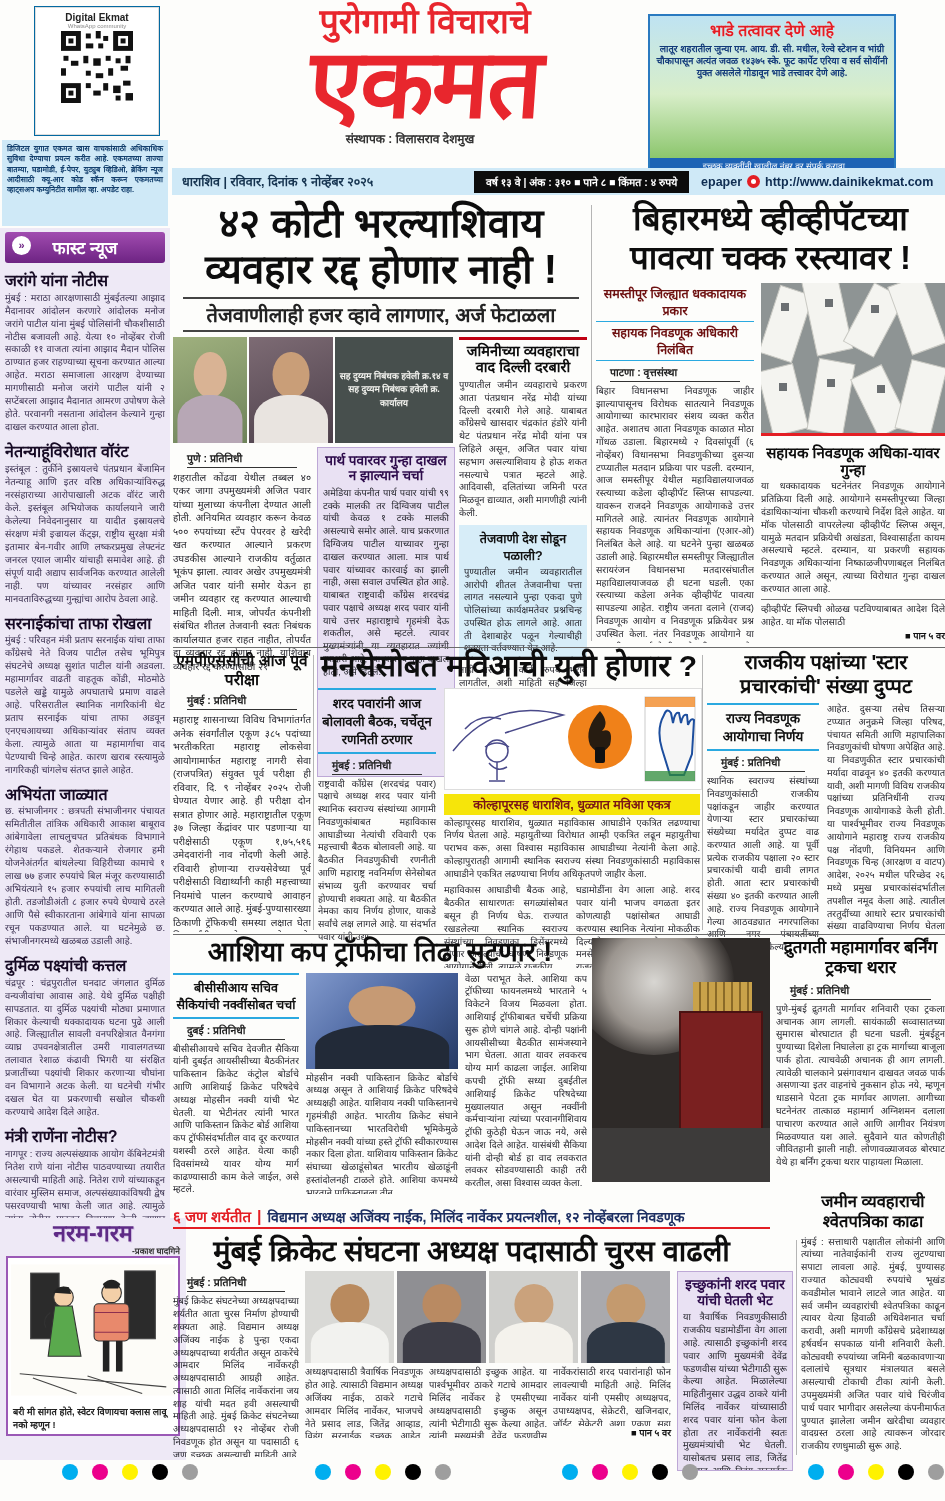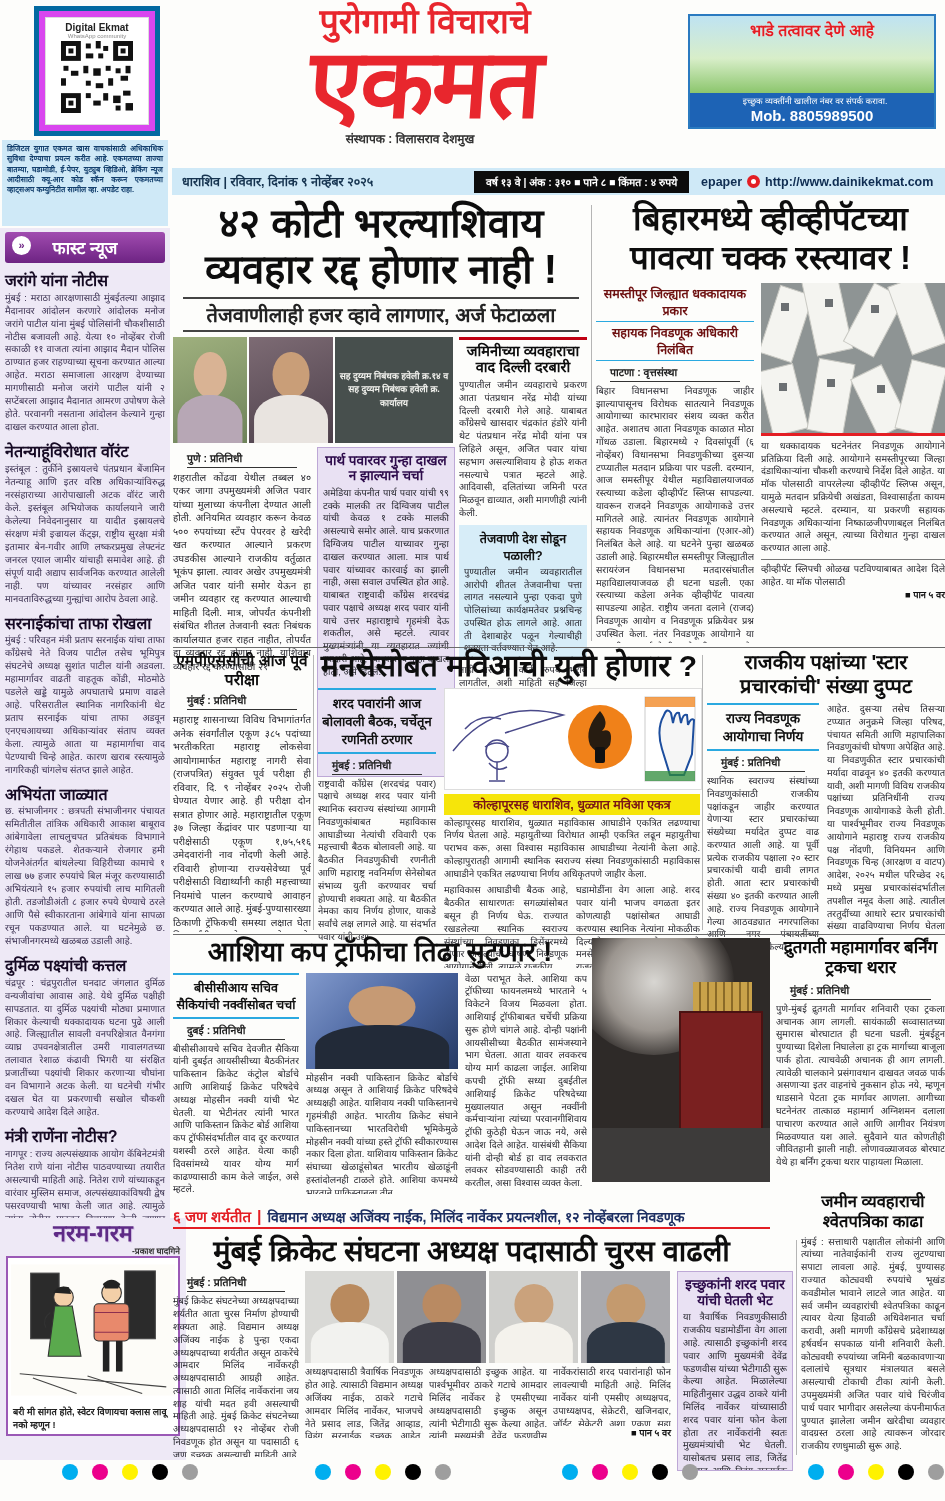--- a/index.html
+++ b/index.html
@@ -1,20 +1,20 @@
 <!DOCTYPE html>
 <html><head>
 <meta charset="utf-8">
 <style>
   html,body{margin:0;padding:0;background:#e8e8e8;}
   .page{position:relative;width:945px;height:1501px;background:#fdfdfb;margin:0 auto;
         font-family:"Liberation Sans",sans-serif;color:#222;overflow:hidden;}
   .abs{position:absolute;box-sizing:border-box;}
   
-  .qr-box{background:#d946ef;border:5px solid #0369a1;padding:6px;}
+  .qr-box{background:#d946ef;border:1px solid #0369a1;}
   .qr-card{background:#fff;border:1px solid #ddd;height:100%;box-sizing:border-box;text-align:center;padding-top:4px;}
   .qr-title{font-size:10px;font-weight:bold;color:#222;}
   .qr-sub{font-size:6px;color:#888;margin-bottom:2px;}
   .qr-svg{width:72px;height:72px;}
   .qr-note{background:#cfe9f7;color:#14406e;font-size:7.6px;line-height:1.35;padding:4px 5px;text-align:justify;font-weight:bold;}
   .logo-block{text-align:center;}
   .tagline{font-size:34px;font-weight:bold;color:#e8262d;line-height:1.05;}
   .paper-title{font-size:96px;font-weight:bold;color:#e8262d;line-height:.92;letter-spacing:-2px;transform:skewX(-4deg);}
   .founder{font-size:12px;color:#333;font-weight:bold;text-align:center;padding-right:30px;margin-top:2px;}
   .ad-box{border:2px solid #2a7ac0;display:flex;flex-direction:column;}
@@ -142,23 +142,24 @@
   </div>
 
   <div class="abs qr-note" style="left:2px;top:140px;width:166px;height:86px">डिजिटल युगात एकमत खास वाचकांसाठी अधिकाधिक सुविधा देण्याचा प्रयत्न करीत आहे. एकमतच्या ताज्या बातम्या, घडामोडी, ई-पेपर, युट्युब व्हिडिओ, ब्रेकिंग न्यूज आदीसाठी क्यू-आर कोड स्कॅन करून एकमतच्या व्हाट्सअप कम्युनिटीत सामील व्हा. अपडेट राहा.</div>
 
   <div class="abs logo-block" style="left:175px;top:4px;width:500px;height:162px">
     <div class="tagline" able="false">पुरोगामी विचाराचे</div>
     <div class="paper-title">एकमत</div>
     <div class="founder">संस्थापक : विलासराव देशमुख</div>
   </div>
 
-  <div class="abs ad-box" style="left:688px;top:14px;width:248px;height:115px">
+  <div class="abs ad-box" style="left:648px;top:14px;width:248px;height:180px">
     <div class="ad-top">
       <div class="ad-title">भाडे तत्वावर देणे आहे</div>
+      <div class="ad-body">लातूर शहरातील जुन्या एम. आय. डी. सी. मधील, रेल्वे स्टेशन व भांग्री चौकापासून अत्यंत जवळ १४३७५ स्के. फूट कार्पेट एरिया व सर्व सोयींनी युक्त असलेले गोडावून भाडे तत्त्वावर देणे आहे.</div>
     </div>
     <div class="ad-bottom">
       <div class="ad-contact">इच्छुक व्यक्तींनी खालील नंबर वर संपर्क करावा.</div>
       <div class="ad-mobile">Mob. 8805989500</div>
     </div>
   </div>
 
   <div class="abs datebar" style="left:172px;top:168px;width:773px;height:27px">
     <div class="dateline">धाराशिव | रविवार, दिनांक ९ नोव्हेंबर २०२५</div>
     <div class="edition">वर्ष १३ वे | अंक : ३१० ■ पाने ८ ■ किंमत : ४ रुपये</div>
@@ -293,20 +294,21 @@
           </g>
           <g fill="#6b6f72">
             <rect x="20" y="20" width="8" height="8"></rect>
               <rect x="64" y="16" width="8" height="8"></rect>
               <rect x="110" y="22" width="8" height="8"></rect>
             <rect x="18" y="100" width="8" height="8"></rect>
               <rect x="66" y="96" width="8" height="8"></rect>
               <rect x="116" y="102" width="8" height="8"></rect>
           </g>
         </svg>
+        <div class="hl" style="font-size:15px;line-height:1.15;margin:4px 0 2px">सहायक निवडणूक अधिका-यावर गुन्हा</div>
         <div class="bd-sm">या धक्कादायक घटनेनंतर निवडणूक आयोगाने प्रतिक्रिया दिली आहे. आयोगाने समस्तीपूरच्या जिल्हा दंडाधिकाऱ्यांना चौकशी करण्याचे निर्देश दिले आहेत. या मॉक पोलसाठी वापरलेल्या व्हीव्हीपॅट स्लिप्स असून, यामुळे मतदान प्रक्रियेची अखंडता, विश्वासार्हता कायम असल्याचे म्हटले. दरम्यान, या प्रकरणी सहायक निवडणूक अधिकाऱ्यांना निष्काळजीपणाबद्दल निलंबित करण्यात आले असून, त्याच्या विरोधात गुन्हा दाखल करण्यात आला आहे.</div>
         <div class="bd-sm" style="border-top:1px solid #777;margin-top:4px;padding-top:3px">व्हीव्हीपॅट स्लिपची ओळख पटविण्याबाबत आदेश दिले आहेत. या मॉक पोलसाठी</div>
         <div class="contin">■ पान ५ वर</div>
       </div>
     </div>
   </div>
 
   <div class="hline abs" style="left:173px;top:647px;width:772px"></div>
 
   <div class="abs" style="left:173px;top:652px;width:138px;height:280px;overflow:hidden">

